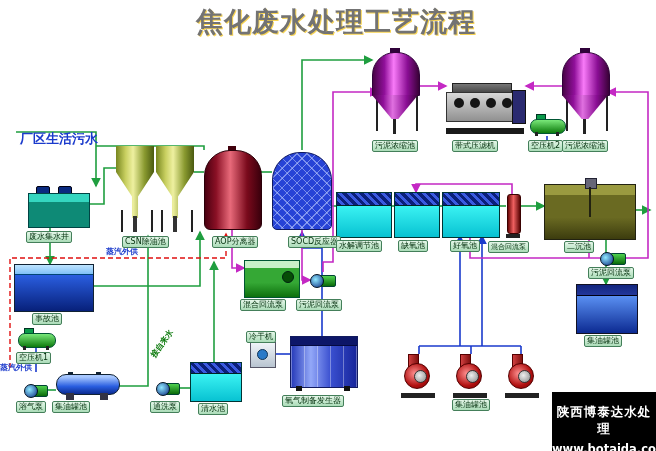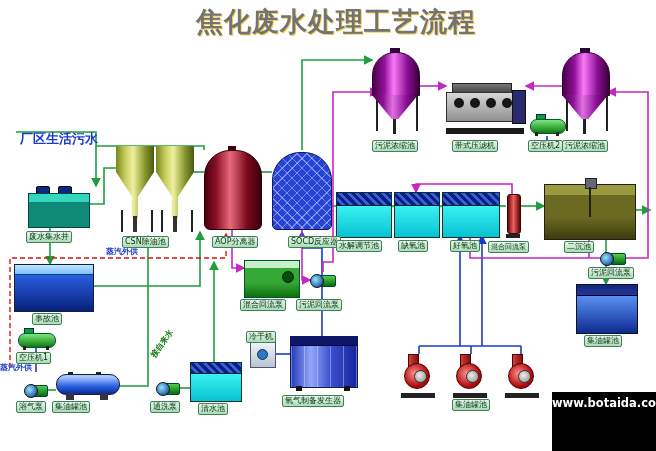--- a/index.html
+++ b/index.html
@@ -378,16 +378,17 @@
   </div>
   <div class="tag" style="left:588px;top:267px;">污泥回流泵</div>
 
   <div class="equip oil" style="left:576px;top:284px;width:60px;height:48px;">
     <div class="oil-top"></div>
     <div class="oil-body"></div>
   </div>
   <div class="tag" style="left:584px;top:335px;">集油罐池</div>
 
   <div class="watermark">
+    <div class="wm1">陕西博泰达水处理</div>
     <div class="wm2">www.botaida.com</div>
   </div>
 
 </div>
 
 </body></html>

